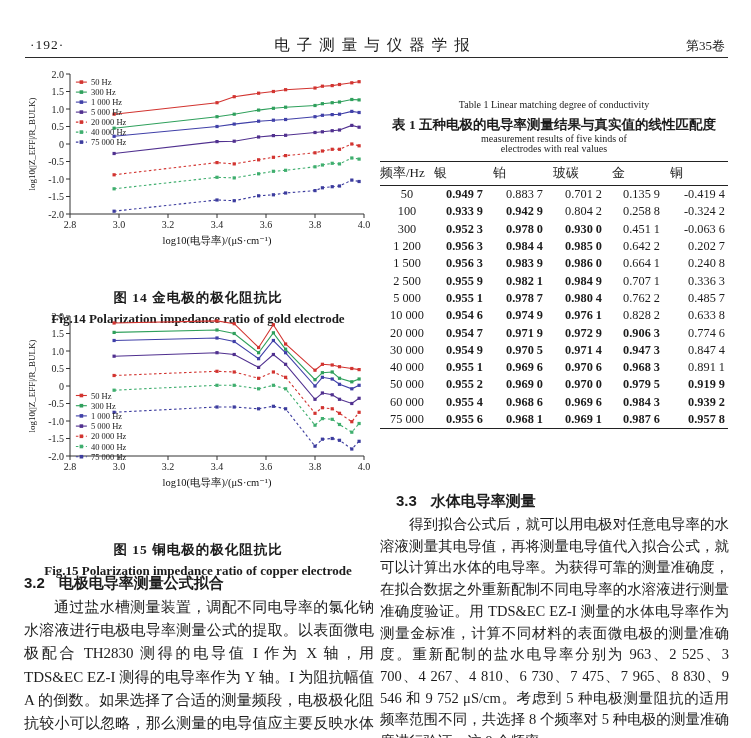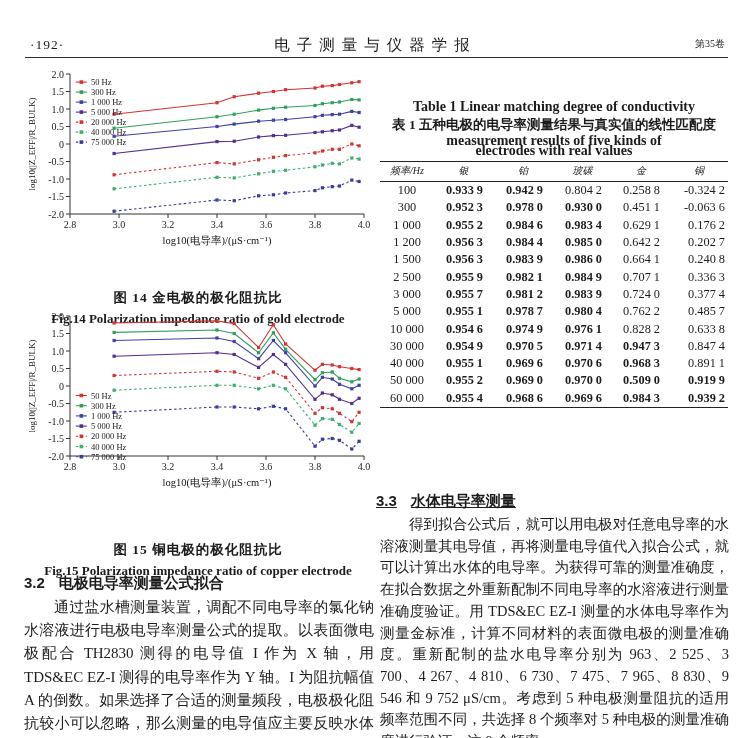--- a/index.html
+++ b/index.html
@@ -5,41 +5,41 @@
   html,body{margin:0;padding:0;}
   body{
     width:751px;height:738px;position:relative;overflow:hidden;
     background:#ffffff;color:#1c1c1c;
     font-family:"Liberation Serif","DejaVu Serif",serif;
   }
   .abs{position:absolute;}
   
   .hdr-page{left:30px;top:37px;font-size:13.5px;letter-spacing:1px;}
   .hdr-journal{left:0;right:0;top:35px;text-align:center;font-size:15.5px;letter-spacing:0.45em;}
-  .hdr-vol{right:26px;top:37px;font-size:10px;}
+  .hdr-vol{right:26px;top:37px;font-size:13px;}
   .hdr-rule{left:25px;right:23px;top:57px;border-top:1.6px solid #2b2b2b;height:0;}
   
   .chart{width:348px;height:196px;}
   svg text{font-family:"Liberation Serif","DejaVu Serif",serif;}
   .cap{width:348px;text-align:center;font-weight:bold;margin-top:33px;}
   .cap-zh{font-size:13.5px;letter-spacing:1px;}
   .cap-en{font-size:13px;}
   
   .sec-h{font-family:"Liberation Sans","DejaVu Sans",sans-serif;font-weight:bold;font-size:15px;}
   .sec-h .num{margin-right:14px;}
   .para{font-size:15px;line-height:23.2px;text-align:justify;text-indent:2em;
         font-family:"Liberation Serif","DejaVu Serif",serif;}
   .para-sm{font-size:14.5px;line-height:21.7px;}
   
   .tbl-title-zh{width:348px;text-align:center;font-weight:bold;font-size:13.5px;}
-  .tbl-title-en{width:348px;text-align:center;font-weight:bold;font-size:14px;}
+  .tbl-title-en{width:348px;text-align:center;font-weight:normal;font-size:10px;}
   table.dat{border-collapse:collapse;table-layout:fixed;width:348px;
             border-top:1.6px solid #222;border-bottom:1.6px solid #222;}
-  table.dat th{font-weight:normal;font-size:10px;border-bottom:0.9px solid #222;
-               padding:2px 0 3px 0;text-align:center;font-style:italic;}
+  table.dat th{font-weight:normal;font-size:13px;border-bottom:0.9px solid #222;
+               padding:2px 0 3px 0;text-align:left;}
   table.dat td{font-size:12.3px;height:17.3px;padding:0 10px 0 0;text-align:right;white-space:nowrap;}
   table.dat td.freq{text-align:center;padding:0;}
   table.dat td.last{padding-right:3px;}
   table.dat td.b{font-weight:bold;}
 </style>
 </head>
 <body>
 
 <div class="abs hdr-page">·192·</div>
 <div class="abs hdr-journal">电子测量与仪器学报</div>
@@ -376,44 +376,44 @@
         <th>频率/Hz</th>
         <th>银</th>
         <th>铂</th>
         <th>玻碳</th>
         <th>金</th>
         <th>铜</th>
       </tr>
     </thead>
   <tbody id="tbl-body">
       <tr>
+        <td class="freq">50</td>
+        <td class="b">0.949 7</td>
+        <td>0.883 7</td>
+        <td>0.701 2</td>
+        <td>0.135 9</td>
+        <td class="last">-0.419 4</td>
+      </tr>
+      <tr>
         <td class="freq">100</td>
         <td class="b">0.933 9</td>
         <td class="b">0.942 9</td>
         <td>0.804 2</td>
         <td>0.258 8</td>
         <td class="last">-0.324 2</td>
       </tr>
       <tr>
         <td class="freq">300</td>
         <td class="b">0.952 3</td>
         <td class="b">0.978 0</td>
         <td class="b">0.930 0</td>
         <td>0.451 1</td>
         <td class="last">-0.063 6</td>
       </tr>
       <tr>
-        <td class="freq">1 000</td>
-        <td class="b">0.955 2</td>
-        <td class="b">0.984 6</td>
-        <td class="b">0.983 4</td>
-        <td>0.629 1</td>
-        <td class="last">0.176 2</td>
-      </tr>
-      <tr>
         <td class="freq">1 200</td>
         <td class="b">0.956 3</td>
         <td class="b">0.984 4</td>
         <td class="b">0.985 0</td>
         <td>0.642 2</td>
         <td class="last">0.202 7</td>
       </tr>
       <tr>
         <td class="freq">1 500</td>
         <td class="b">0.956 3</td>
@@ -424,74 +424,82 @@
       </tr>
       <tr>
         <td class="freq">2 500</td>
         <td class="b">0.955 9</td>
         <td class="b">0.982 1</td>
         <td class="b">0.984 9</td>
         <td>0.707 1</td>
         <td class="last">0.336 3</td>
       </tr>
       <tr>
-        <td class="freq">3 000</td>
-        <td class="b">0.955 7</td>
-        <td class="b">0.981 2</td>
-        <td class="b">0.983 9</td>
-        <td>0.724 0</td>
-        <td class="last">0.377 4</td>
-      </tr>
-      <tr>
         <td class="freq">5 000</td>
         <td class="b">0.955 1</td>
         <td class="b">0.978 7</td>
         <td class="b">0.980 4</td>
         <td>0.762 2</td>
         <td class="last">0.485 7</td>
       </tr>
       <tr>
         <td class="freq">10 000</td>
         <td class="b">0.954 6</td>
         <td class="b">0.974 9</td>
         <td class="b">0.976 1</td>
         <td>0.828 2</td>
         <td class="last">0.633 8</td>
       </tr>
       <tr>
+        <td class="freq">20 000</td>
+        <td class="b">0.954 7</td>
+        <td class="b">0.971 9</td>
+        <td class="b">0.972 9</td>
+        <td class="b">0.906 3</td>
+        <td class="last">0.774 6</td>
+      </tr>
+      <tr>
         <td class="freq">30 000</td>
         <td class="b">0.954 9</td>
         <td class="b">0.970 5</td>
         <td class="b">0.971 4</td>
         <td class="b">0.947 3</td>
         <td class="last">0.847 4</td>
       </tr>
       <tr>
         <td class="freq">40 000</td>
         <td class="b">0.955 1</td>
         <td class="b">0.969 6</td>
         <td class="b">0.970 6</td>
         <td class="b">0.968 3</td>
         <td class="last">0.891 1</td>
       </tr>
       <tr>
         <td class="freq">50 000</td>
         <td class="b">0.955 2</td>
         <td class="b">0.969 0</td>
         <td class="b">0.970 0</td>
-        <td class="b">0.509 0</td>
+        <td class="b">0.979 5</td>
         <td class="b last">0.919 9</td>
       </tr>
       <tr>
         <td class="freq">60 000</td>
         <td class="b">0.955 4</td>
         <td class="b">0.968 6</td>
         <td class="b">0.969 6</td>
         <td class="b">0.984 3</td>
         <td class="b last">0.939 2</td>
       </tr>
+      <tr>
+        <td class="freq">75 000</td>
+        <td class="b">0.955 6</td>
+        <td class="b">0.968 1</td>
+        <td class="b">0.969 1</td>
+        <td class="b">0.987 6</td>
+        <td class="b last">0.957 8</td>
+      </tr>
     </tbody>
 </table>
 
-<div class="abs sec-h" style="left:376px;top:492px;text-decoration:underline;">
+<div class="abs sec-h" style="left:396px;top:492px;">
   <span class="num">3.3</span><span>水体电导率测量</span>
 </div>
 <div class="abs para para-sm" style="left:380px;top:514px;width:349px;">得到拟合公式后，就可以用电极对任意电导率的水溶液测量其电导值，再将测量电导值代入拟合公式，就可以计算出水体的电导率。为获得可靠的测量准确度，在拟合数据之外重新配制不同电导率的水溶液进行测量准确度验证。用 TDS&amp;EC EZ-I 测量的水体电导率作为测量金标准，计算不同材料的表面微电极的测量准确度。重新配制的盐水电导率分别为 963、2 525、3 700、4 267、4 810、6 730、7 475、7 965、8 830、9 546 和 9 752 μS/cm。考虑到 5 种电极测量阻抗的适用频率范围不同，共选择 8 个频率对 5 种电极的测量准确度进行验证。这 8 个频率</div>
 
 </body></html>

